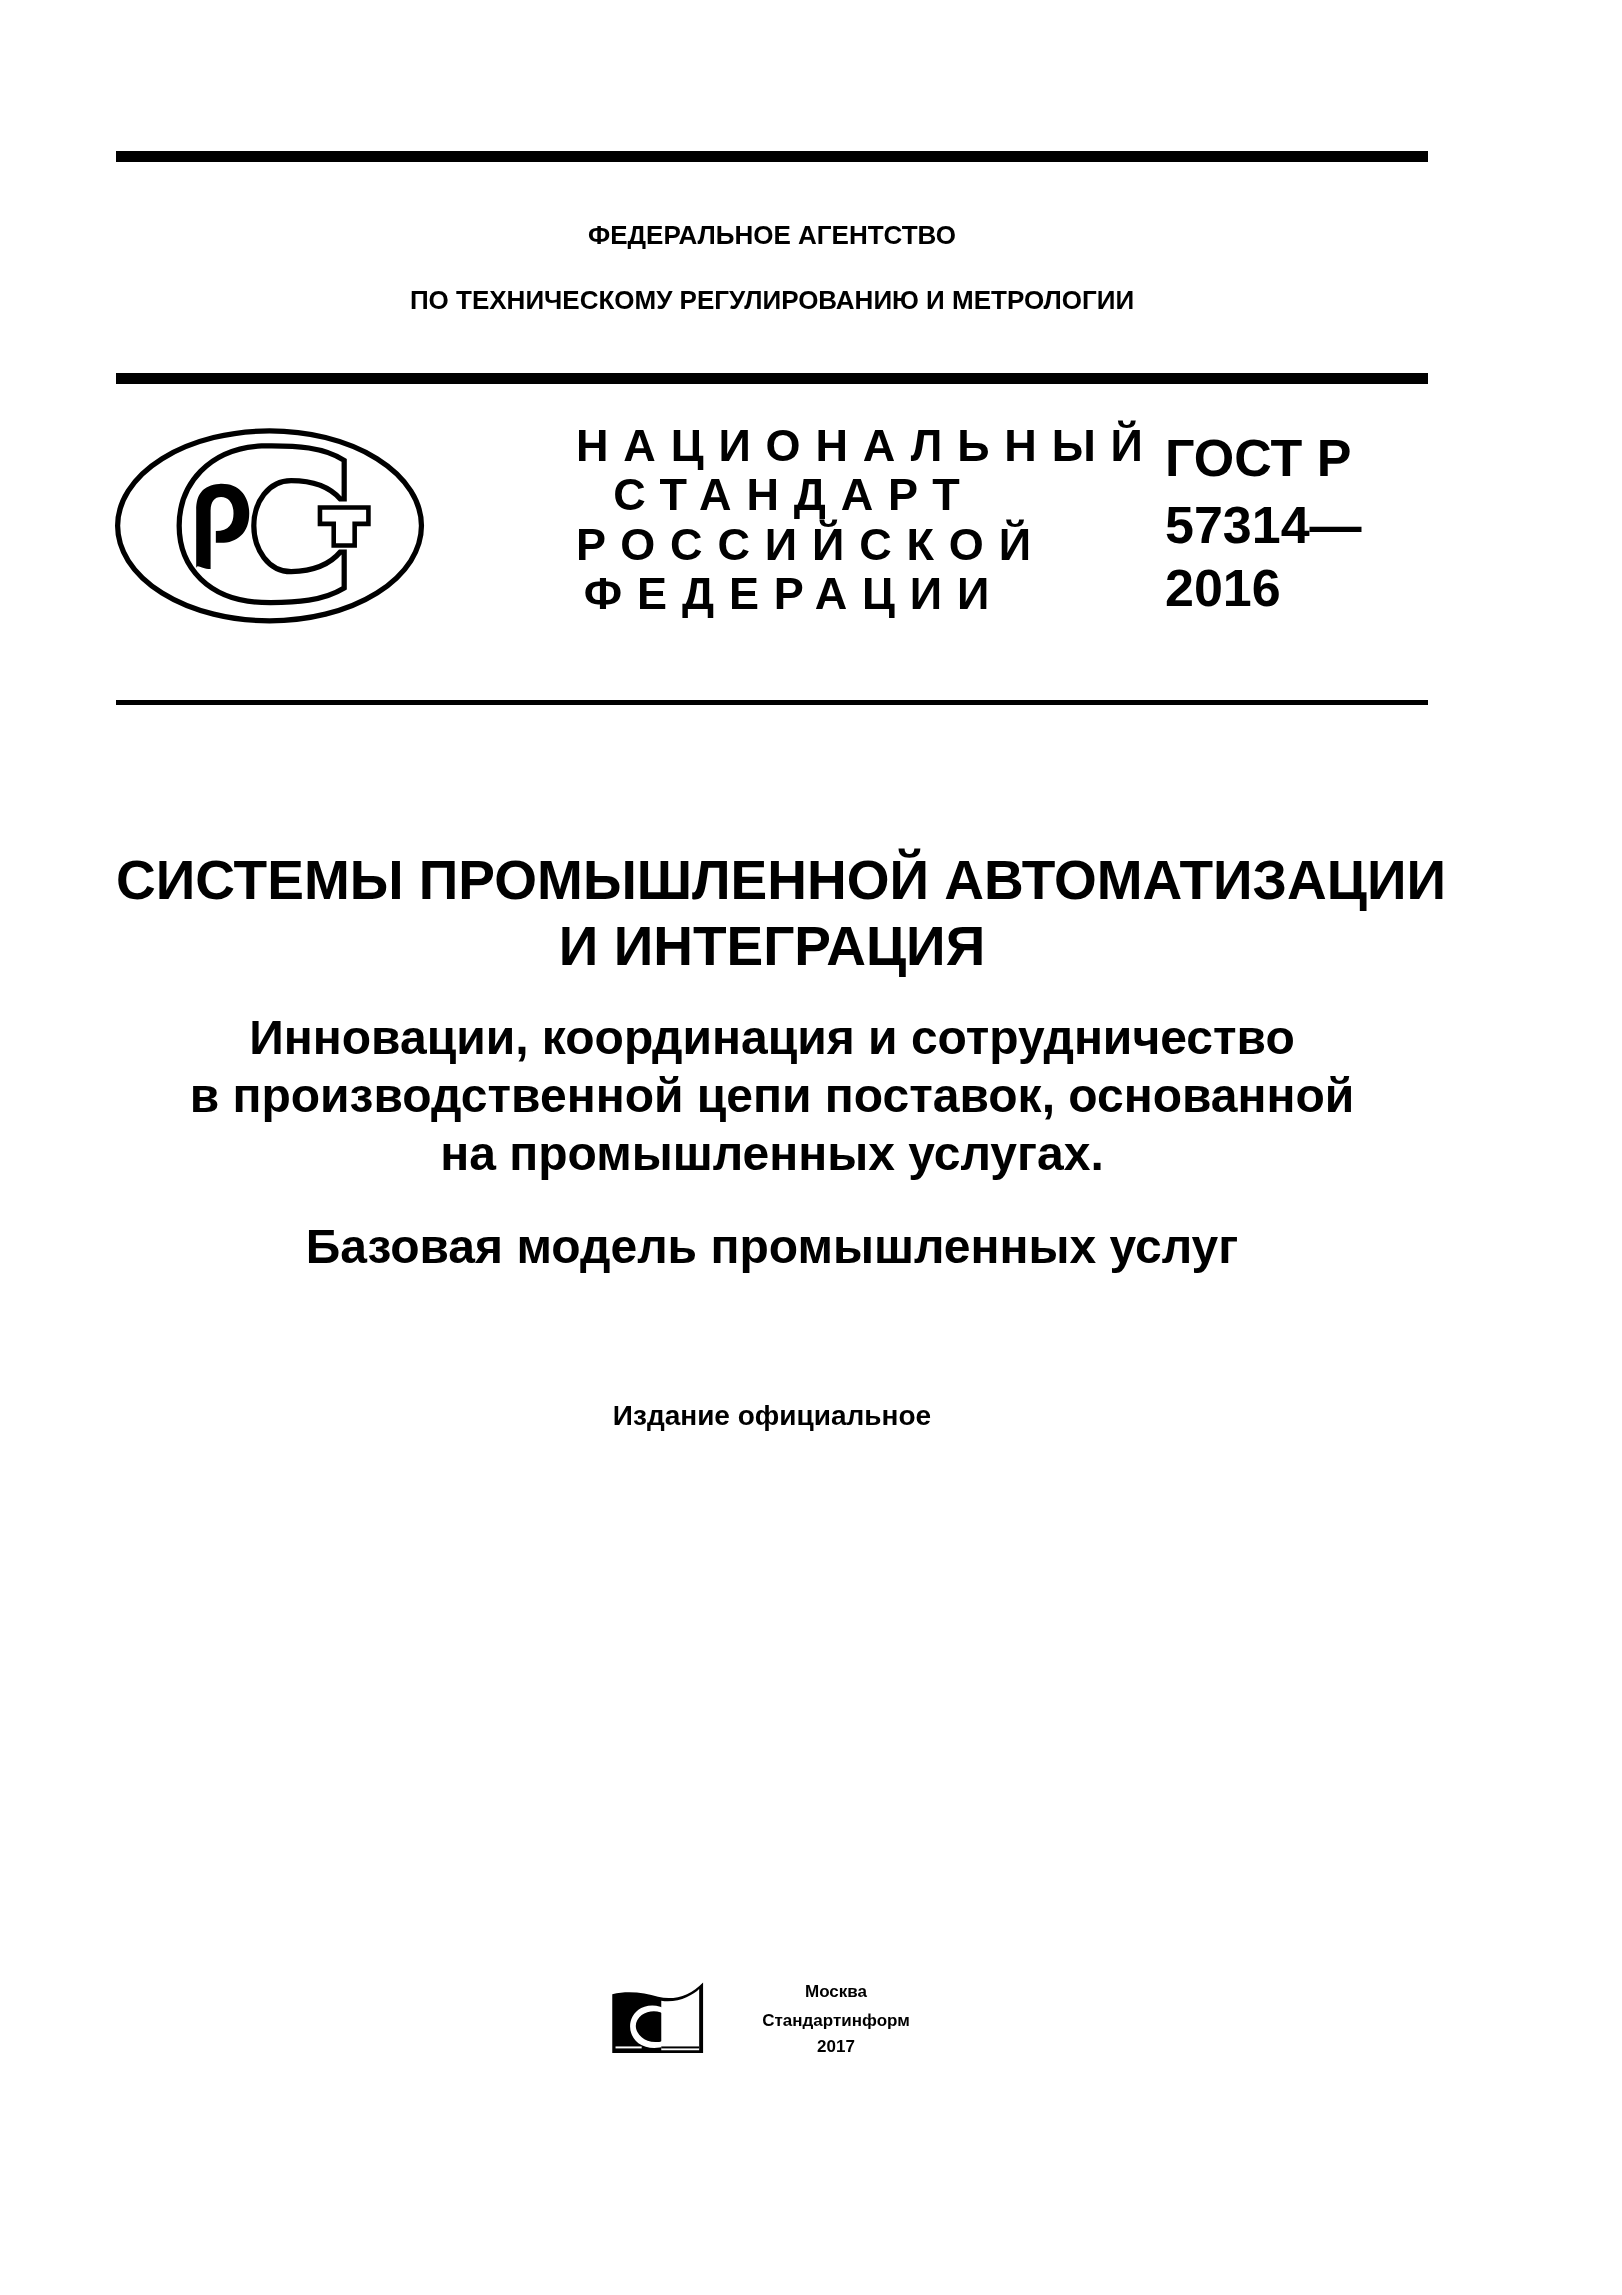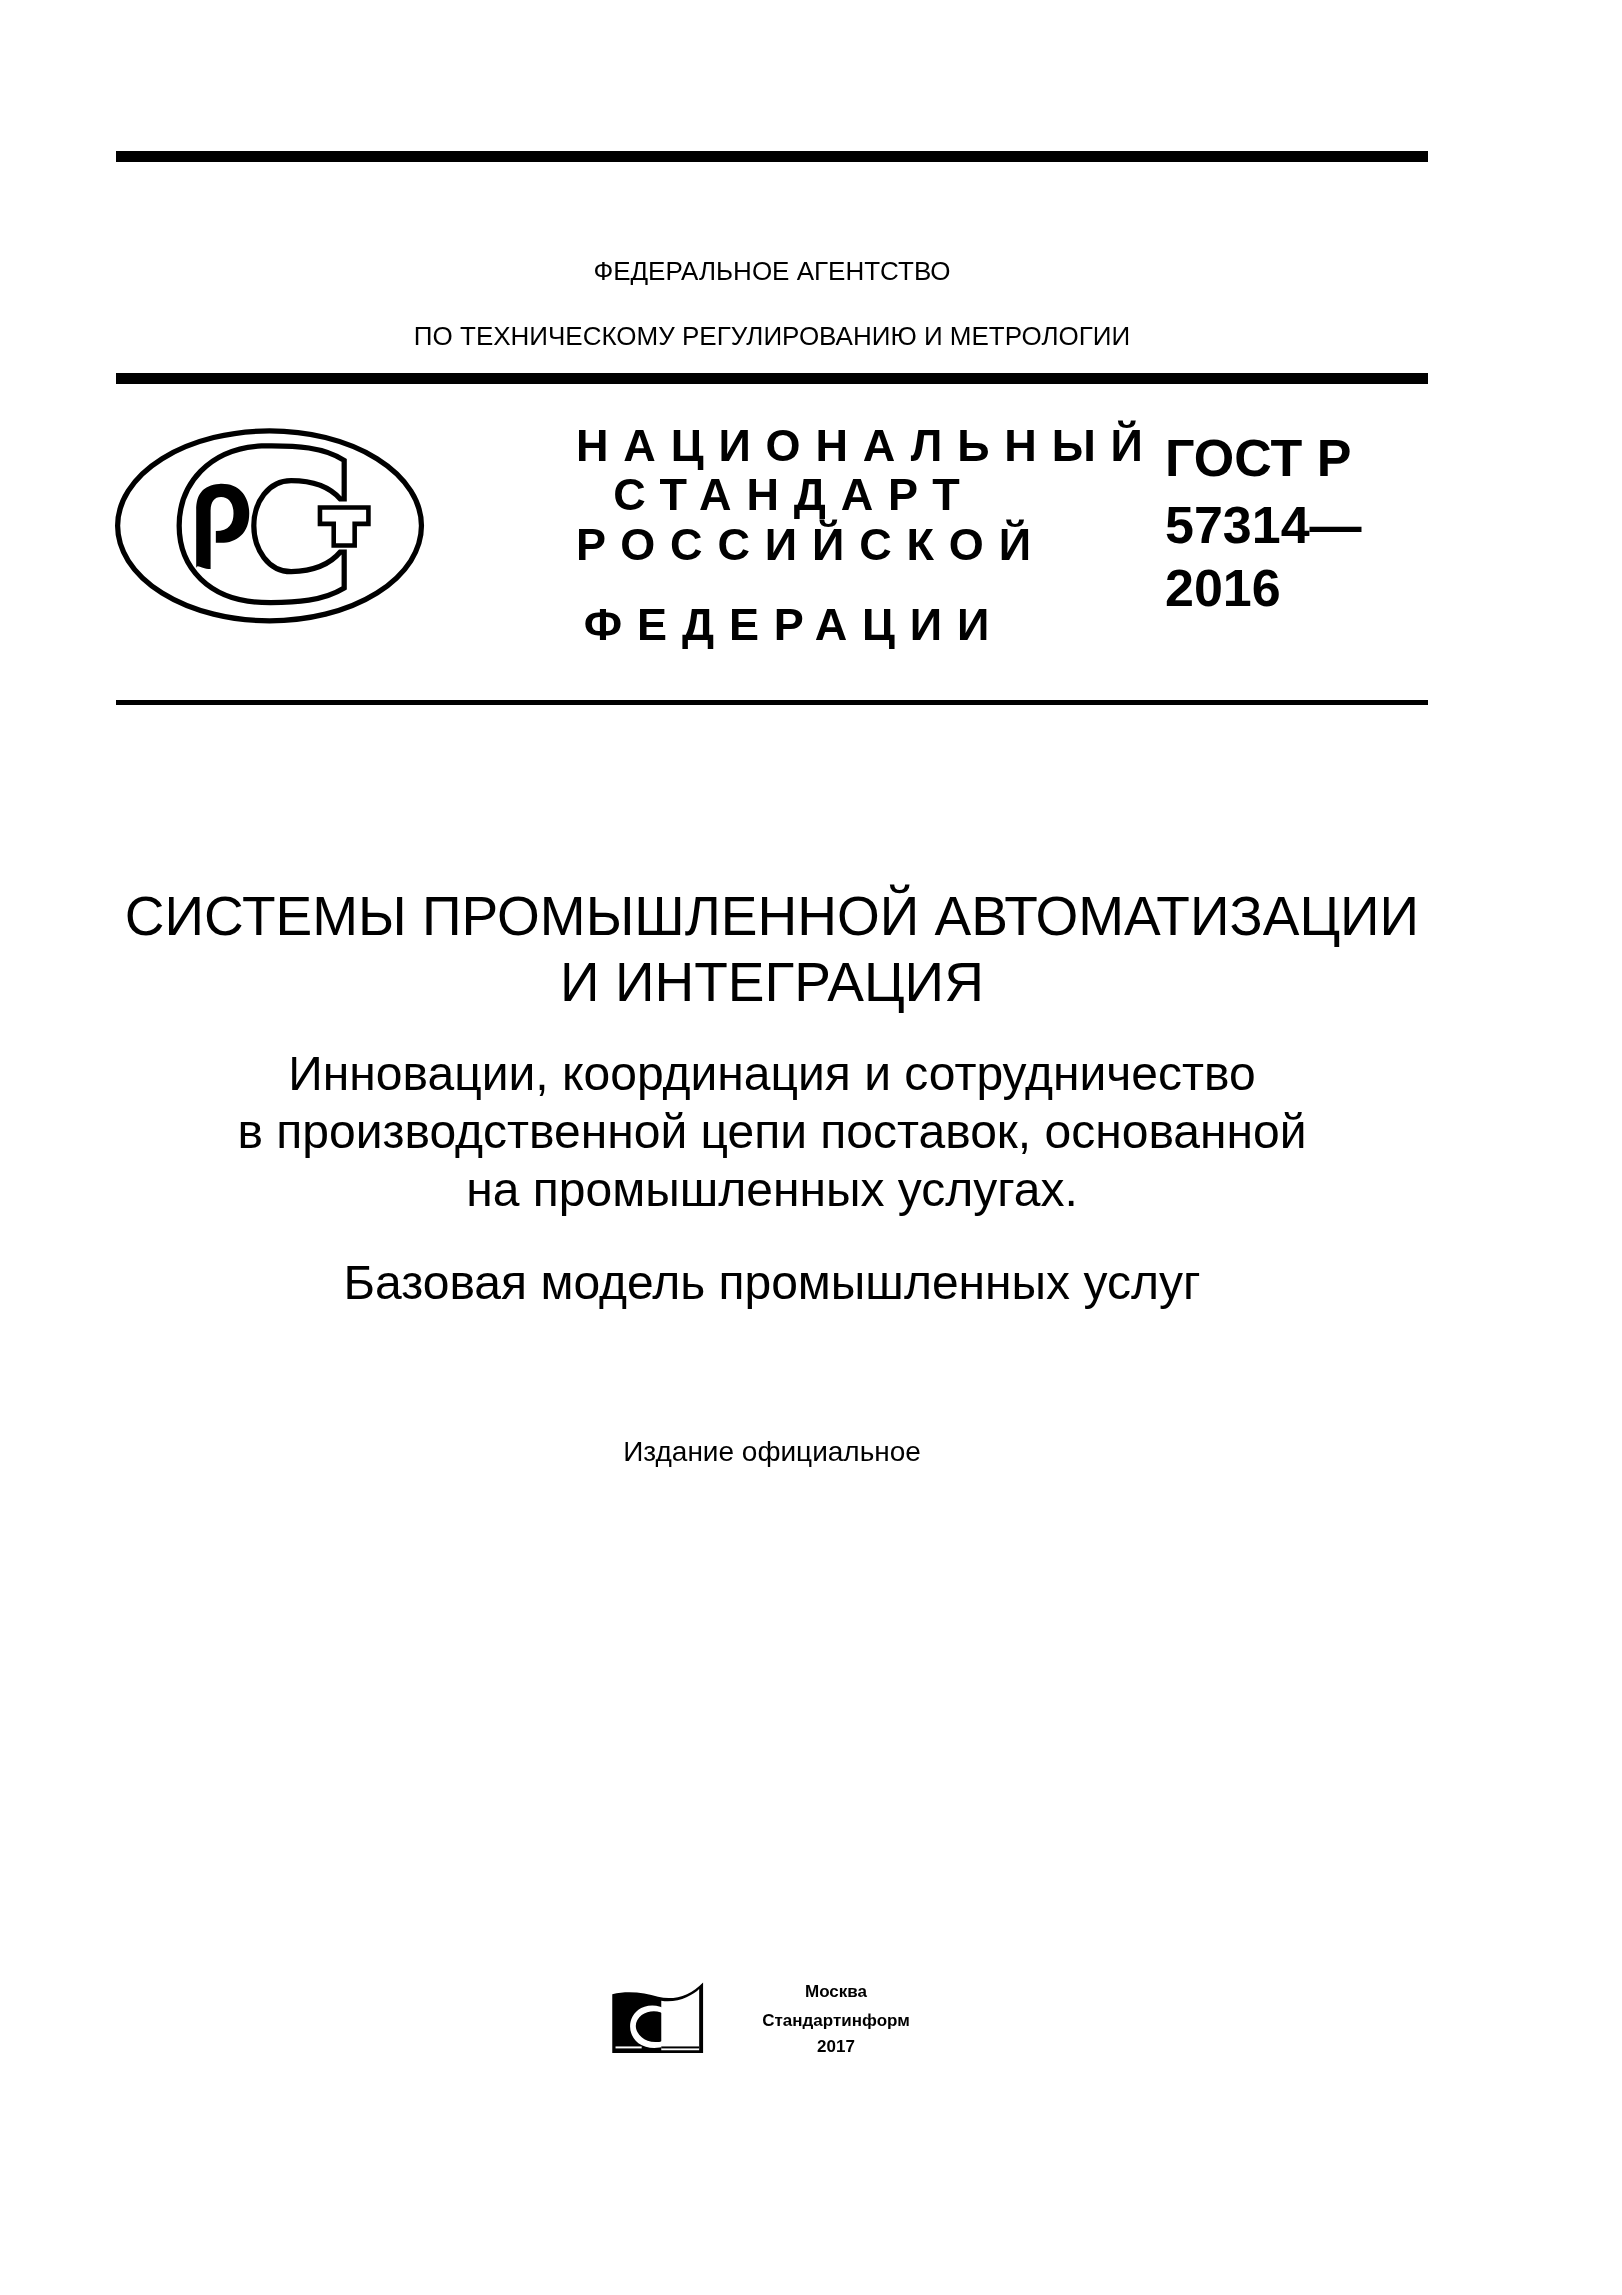--- a/index.html
+++ b/index.html
@@ -1,19 +1,19 @@
 <!DOCTYPE html>
 <html style="font-size:10.5px"><head>
 <meta charset="utf-8">
 <style>
   html, body { margin: 0; padding: 0; background: #ffffff; }
   body { width: 1623px; height: 2295px; position: relative; overflow: hidden;
          font-family: "Liberation Sans", "DejaVu Sans", sans-serif; color: #000000; }
   .rule { position: absolute; background: #000000; }
-  .line { position: absolute; white-space: nowrap; font-weight: normal; line-height: 1; margin-top: 36px; }
+  .line { position: absolute; white-space: nowrap; font-weight: bold; line-height: 1; }
   .center { left: 116px; width: 1312px; text-align: center; }
   .hdr { font-size: 26px; }
   .nat { position: absolute; left: 576px; width: 436px; text-align: center; font-weight: bold;
          font-size: 45px; letter-spacing: 0.33em; line-height: 1; white-space: nowrap; }
   .gost { position: absolute; left: 1165px; font-weight: bold; font-size: 52px; line-height: 1; white-space: nowrap; }
   .title { font-size: 55px; }
   .sub { font-size: 48px; }
   .edition { font-size: 28px; }
   .pub { position: absolute; left: 707px; width: 258px; text-align: center; font-weight: bold;
          font-size: 17px; line-height: 1; white-space: nowrap; }
@@ -35,21 +35,21 @@
   <path d="M 526 718 L 526 704 C 495 684, 455 681, 400 682 C 320 686, 274 740, 274 804 C 274 868, 320 918, 400 921 C 455 922, 495 918, 526 899 L 526 844 L 520 844 C 505 862, 480 873, 445 874 C 410 874, 388 840, 388 804 C 388 768, 410 735, 445 735 C 480 735, 505 746, 520 763 L 526 763 Z" fill="none" stroke="#000" stroke-width="8" stroke-linejoin="miter"></path>
 
   <path d="M 300 870 L 300 780 C 300 756, 310 742, 335 740 C 365 738, 381 758, 381 785 C 381 815, 362 830, 338 830 L 330 830 L 330 812 C 350 812, 357 800, 357 785 C 357 770, 350 760, 338 760 C 327 760, 322 768, 322 782 L 322 870 C 308 870, 300 860, 300 870 Z" fill="#000"></path>
 
   <path d="M 489 776 L 563 776 L 563 801 L 542 801 L 542 834 L 510 834 L 510 801 L 489 801 Z" fill="#fff" stroke="#000" stroke-width="7"></path>
 </svg>
 
 <div class="nat" style="top:423px;">НАЦИОНАЛЬНЫЙ</div>
 <div class="nat" style="top:472px;">СТАНДАРТ</div>
 <div class="nat" style="top:522px;">РОССИЙСКОЙ</div>
-<div class="nat" style="top:571px;margin-top:31px;">ФЕДЕРАЦИИ</div>
+<div class="nat" style="top:571px;">ФЕДЕРАЦИИ</div>
 
 <div class="gost" style="top:432px;">ГОСТ Р</div>
 <div class="gost" style="top:499px;">57314—</div>
 <div class="gost" style="top:562px;text-align:center;">2016</div>
 
 <div class="rule" style="left:116px; top:700px; width:1312px; height:5.2px;"></div>
 
 <div class="line center title" style="top:853px;">СИСТЕМЫ ПРОМЫШЛЕННОЙ АВТОМАТИЗАЦИИ</div>
 <div class="line center title" style="top:919px;">И ИНТЕГРАЦИЯ</div>
 

